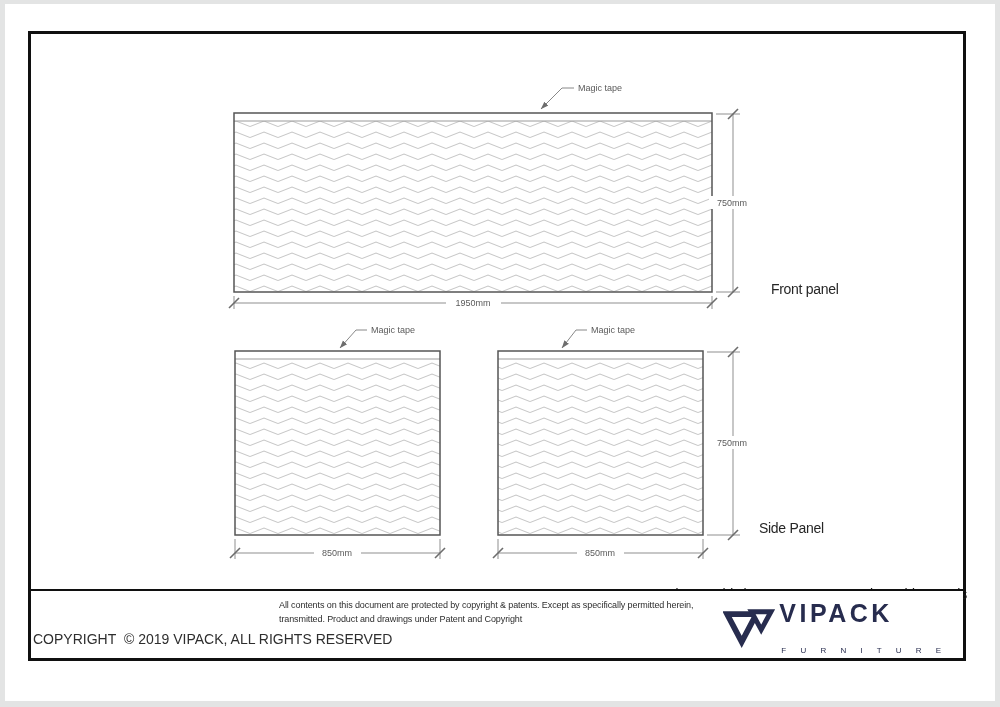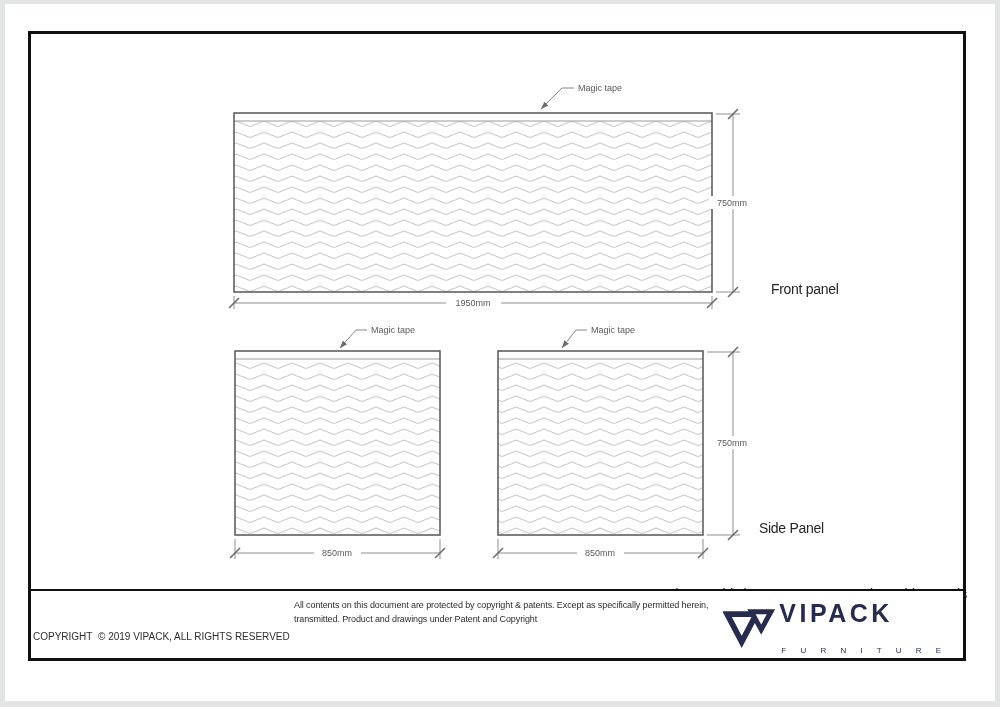--- a/index.html
+++ b/index.html
@@ -29,25 +29,25 @@
   .cad-label{font-size:9px;fill:#5a5a5a;}
   .big-label{font-size:14px;fill:#262626;letter-spacing:-0.3px;}
   .title-label{font-size:14px;fill:#1c1c1c;letter-spacing:-0.2px;}
   .footer{
     position:absolute;left:0;right:0;bottom:0;height:67px;
     border-top:2px solid #101010;
     background:#ffffff;
   }
   .copyright{
     position:absolute;left:2px;top:40px;
-    font-size:10px;color:#2e2e2e;white-space:nowrap;
+    font-size:14px;color:#2e2e2e;white-space:nowrap;
   }
   .disclaimer{
     position:absolute;left:248px;top:8px;width:430px;
-    font-size:9px;line-height:13.5px;color:#2e2e2e;letter-spacing:-0.1px;margin-left:15px;
+    font-size:9px;line-height:13.5px;color:#2e2e2e;letter-spacing:-0.1px;
   }
   .disclaimer div{white-space:nowrap;}
   .logo{
     position:absolute;right:16px;top:9px;
     display:flex;align-items:center;gap:4px;
   }
   .logo-mark{width:52px;height:48px;}
   .logo-text{display:flex;flex-direction:column;}
   .logo-name{
     font-size:25px;font-weight:bold;color:#272c4e;

